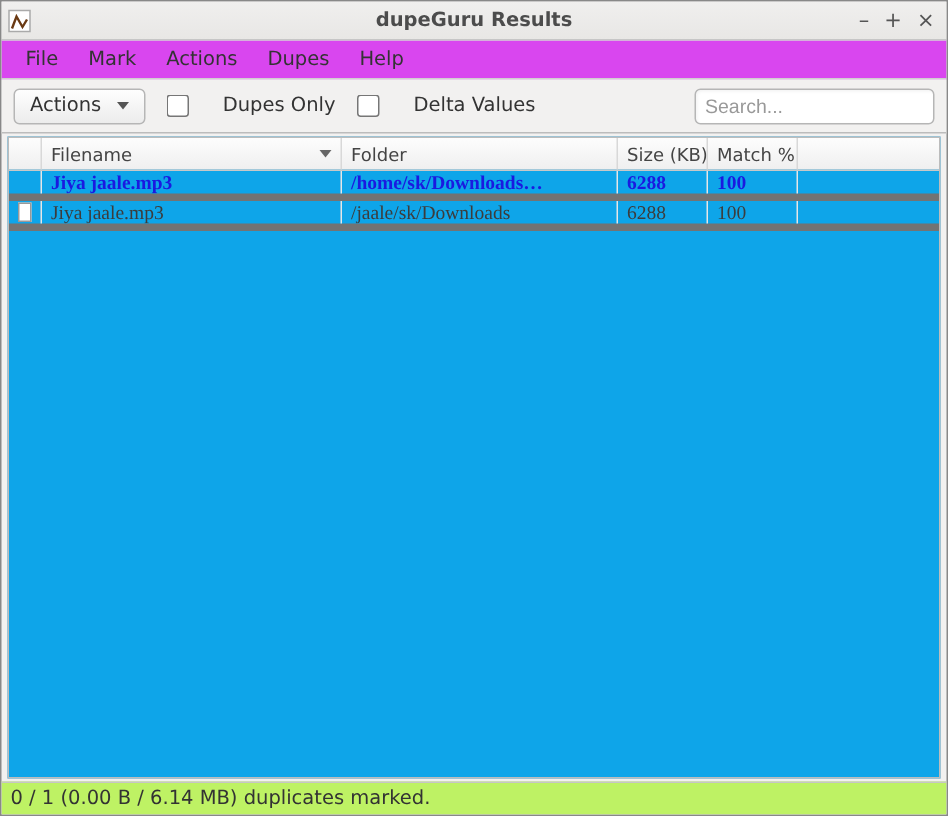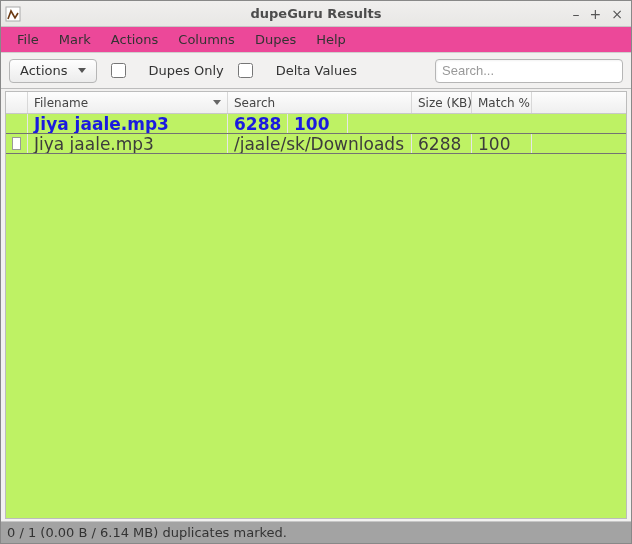--- a/index.html
+++ b/index.html
@@ -44,21 +44,21 @@
     display:flex;
     gap:10px;
     color:#555;
     font-size:14px;
     padding-right:4px;
   }
   .titlebar .win-controls span { cursor:pointer; }
   
   .menubar {
     height: 26px;
-    background:#ec4899;
+    background:#d946ef;
     display:flex;
     align-items:center;
     padding: 0 6px;
     gap: 0;
     border-bottom:1px solid #d0cfce;
   }
   .menubar .menu-item {
     padding: 3px 10px;
     cursor:pointer;
     color:#333;
@@ -99,38 +99,38 @@
     display:flex;
     align-items:center;
     gap:20px;
     color:#333;
   }
   .checkwrap input[type=checkbox] {
     width:15px;height:15px;
   }
   .search {
     margin-left:auto;
-    width:188px;
+    width:160px;
     height:24px;
     border:1px solid #b6b6b6;
     border-radius:4px;
     background:#fff;
     padding:0 6px;
     font-size:13px;
     color:#0369a1;
     box-shadow: inset 1px 1px 2px rgba(0,0,0,0.05);
   }
   .search::placeholder { color:#999; }
   
   .table-wrap {
     position:absolute;
     top: 90px;
     left:4px; right:4px;
     bottom:24px;
-    background:#bef264;
+    background:#0ea5e9;
     border:1px solid #bcbcbc;
     overflow:hidden;
   }
   .thead {
     display:flex;
     height:22px;
     background:linear-gradient(#fdfdfd,#efefef);
     border-bottom:1px solid #c8c8c8;
     font-size:12px;
     color:#444;
@@ -150,22 +150,23 @@
     right:6px;
     top:8px;
     width:0;height:0;
     border-left:4px solid transparent;
     border-right:4px solid transparent;
     border-top:5px solid #666;
   }
   .row {
     display:flex;
     height:20px;
-    border-bottom:1px solid #737373;
-    font-size:17px;
+    border-bottom:5px solid #737373;
+    font-size:13px;
+    font-family:Liberation Serif, serif;
   }
   .td {
     border-right:1px solid #e6e6e6;
     padding:1px 6px;
     overflow:hidden;
     white-space:nowrap;
     display:flex;align-items:center;
   }
   .col-chk { width:22px; justify-content:center; }
   .col-file { width:200px; }
@@ -177,21 +178,21 @@
   .rowchk {
     width:13px;height:13px;
     border:1px solid #999;
     background:#fff;
   }
   
   .statusbar {
     position:absolute;
     left:0;right:0;bottom:0;
     height:22px;
-    background:#a3a3a3;
+    background:#bef264;
     border-top:1px solid #c6c6c6;
     display:flex;
     align-items:center;
     padding:0 6px;
     font-size:13px;
     color:#333;
   }
 </style>
 </head>
 <body>
@@ -208,21 +209,20 @@
     <span>–</span>
     <span>+</span>
     <span>×</span>
   </div>
 </div>
 
 <div class="menubar">
   <div class="menu-item">File</div>
   <div class="menu-item">Mark</div>
   <div class="menu-item">Actions</div>
-  <div class="menu-item">Columns</div>
   <div class="menu-item">Dupes</div>
   <div class="menu-item">Help</div>
 </div>
 
 <div class="toolbar">
   <div class="btn drop">
     <span>Actions</span>
   </div>
   <label class="checkwrap">
     <input type="checkbox" style="">
@@ -232,28 +232,29 @@
     <input type="checkbox" style="">
     <span>Delta Values</span>
   </label>
   <input class="search" type="text" placeholder="Search..." style="">
 </div>
 
 <div class="table-wrap">
   <div class="thead">
     <div class="th col-chk"></div>
     <div class="th col-file sort">Filename</div>
-    <div class="th col-folder">Search</div>
+    <div class="th col-folder">Folder</div>
     <div class="th col-size">Size (KB)</div>
     <div class="th col-match">Match %</div>
   </div>
 
   <div class="row ref">
     <div class="td col-chk"></div>
     <div class="td col-file">Jiya jaale.mp3</div>
+    <div class="td col-folder">/home/sk/Downloads…</div>
     <div class="td col-size">6288</div>
     <div class="td col-match">100</div>
   </div>
 
   <div class="row">
     <div class="td col-chk">
       <div class="rowchk"></div>
     </div>
     <div class="td col-file">Jiya jaale.mp3</div>
     <div class="td col-folder">/jaale/sk/Downloads</div>

